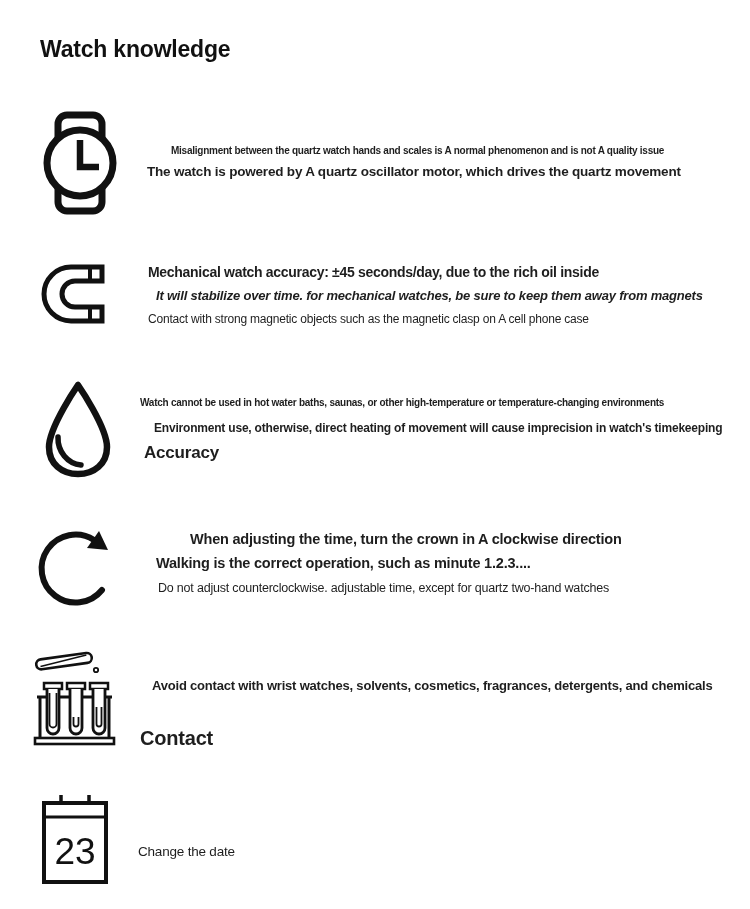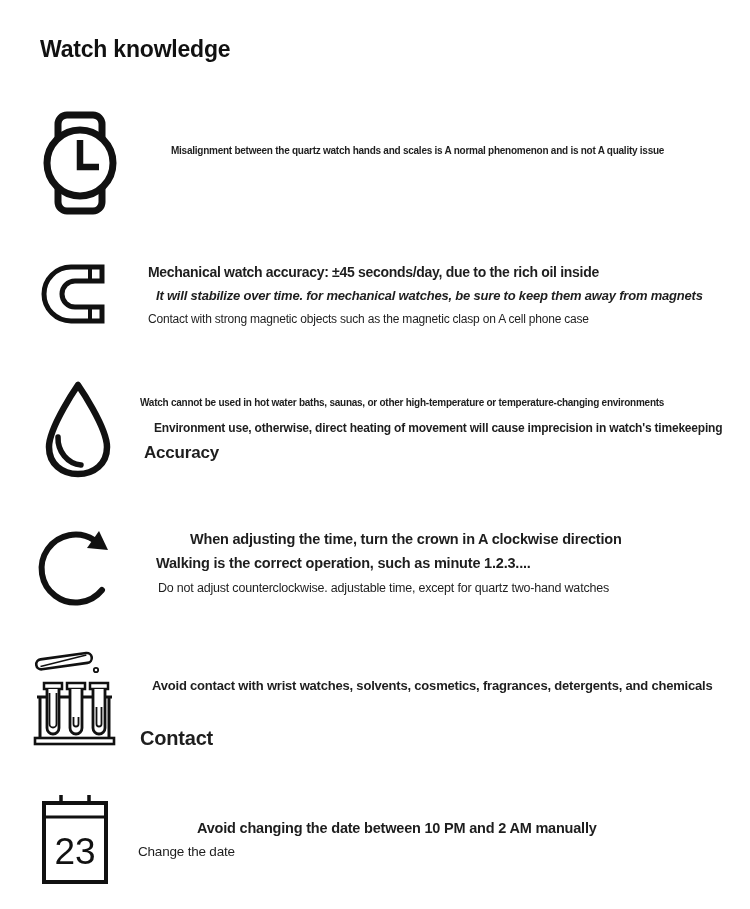--- a/index.html
+++ b/index.html
@@ -48,20 +48,21 @@
   <h1 class="title">Watch knowledge</h1>
 
   <div class="icon i1">
     <svg viewBox="0 0 84 104" fill="none" stroke="#111" xmlns="http://www.w3.org/2000/svg">
       <rect x="20" y="4" width="44" height="96" rx="9" stroke-width="7"></rect>
       <circle cx="42" cy="52" r="33" fill="#fff" stroke-width="7"></circle>
       <path d="M42 29 V56 H61" stroke-width="6.5" stroke-linejoin="miter"></path>
     </svg>
   </div>
   <p class="t s1a">Misalignment between the quartz watch hands and scales is A normal phenomenon and is not A quality issue</p>
+  <p class="t s1b">The watch is powered by A quartz oscillator motor, which drives the quartz movement</p>
 
   <div class="icon i2">
     <svg viewBox="0 0 64 62" fill="none" stroke="#111" xmlns="http://www.w3.org/2000/svg">
       <path d="M61 4 L30 4 A27 27 0 0 0 30 58 L61 58 L61 44 L34 44 A13 13 0 0 1 34 18 L61 18 Z" stroke-width="5" stroke-linejoin="miter"></path>
       <line x1="49" y1="4" x2="49" y2="18" stroke-width="4"></line>
       <line x1="49" y1="44" x2="49" y2="58" stroke-width="4"></line>
     </svg>
   </div>
   <p class="t s2a">Mechanical watch accuracy: ±45 seconds/day, due to the rich oil inside</p>
   <p class="t s2b">It will stabilize over time. for mechanical watches, be sure to keep them away from magnets</p>
@@ -117,16 +118,15 @@
 
   <div class="icon i6">
     <svg viewBox="0 0 68 92" fill="none" stroke="#111" xmlns="http://www.w3.org/2000/svg">
       <line x1="20" y1="2" x2="20" y2="17" stroke-width="3.5"></line>
       <line x1="48" y1="2" x2="48" y2="17" stroke-width="3.5"></line>
       <rect x="3" y="10" width="62" height="79" fill="#fff" stroke-width="4"></rect>
       <line x1="3" y1="24" x2="65" y2="24" stroke-width="3"></line>
       <text x="34" y="71" text-anchor="middle" fill="#111" stroke="none" font-family="Liberation Sans, sans-serif" font-size="37">23</text>
     </svg>
   </div>
-  <p class="t s6a">Avoid changing the date between 10 PM and 2 AM manually</p>
   <p class="t s6b">Change the date</p>
 
 </div>
 
 </body></html>

